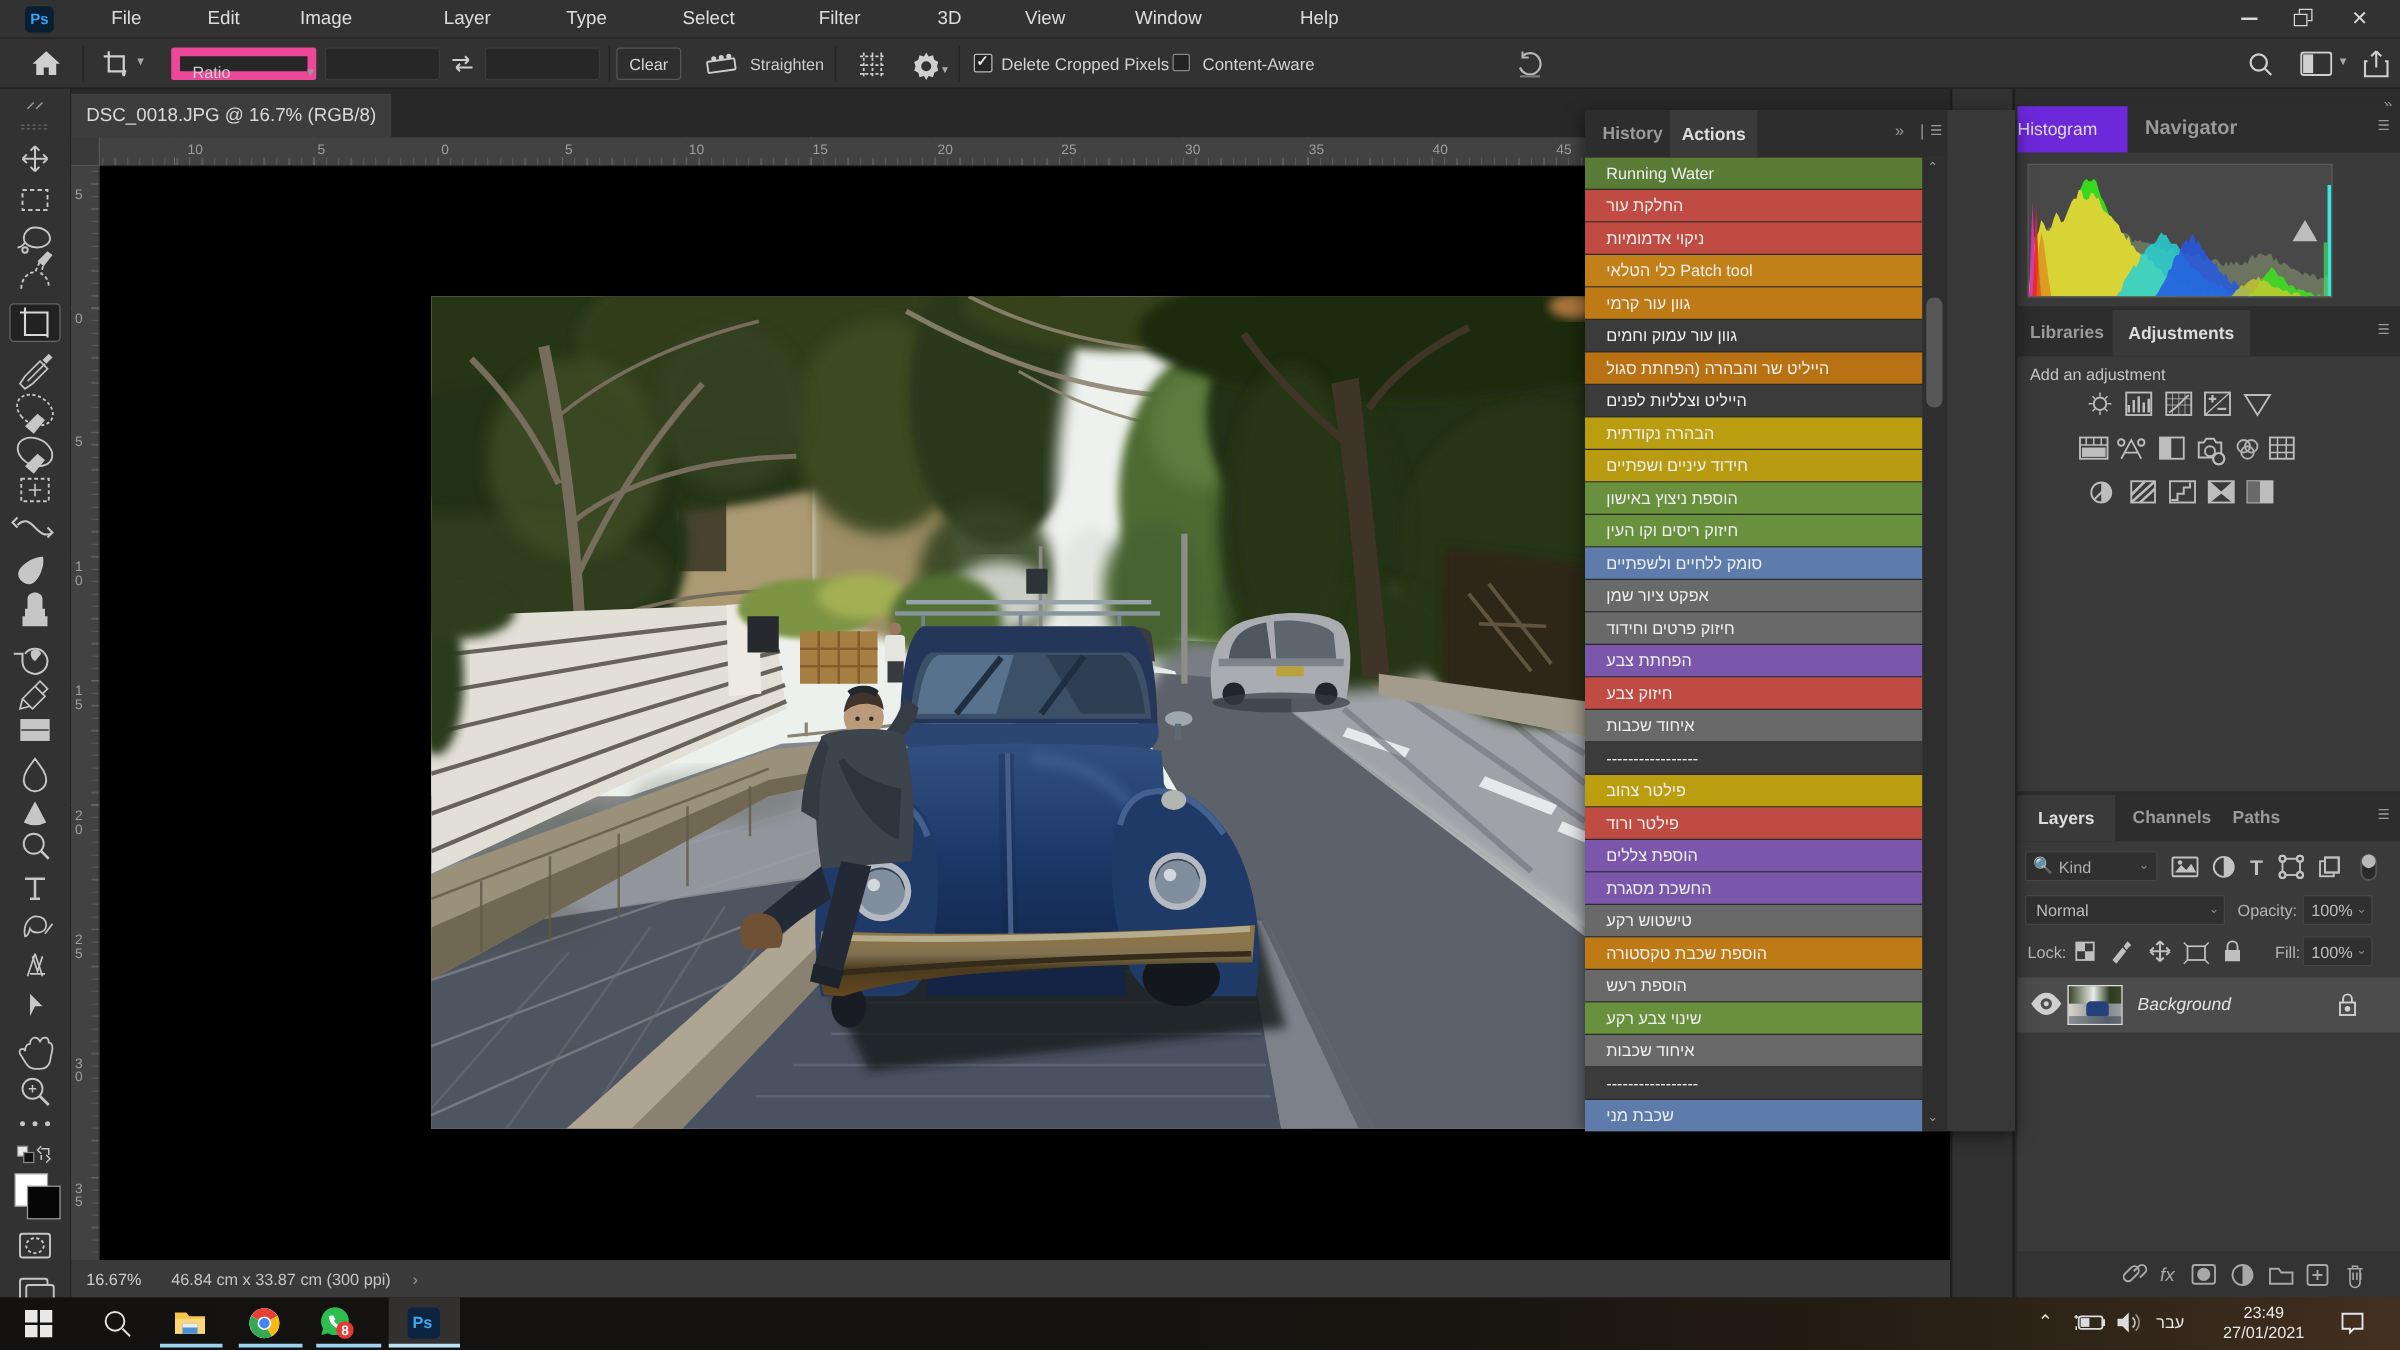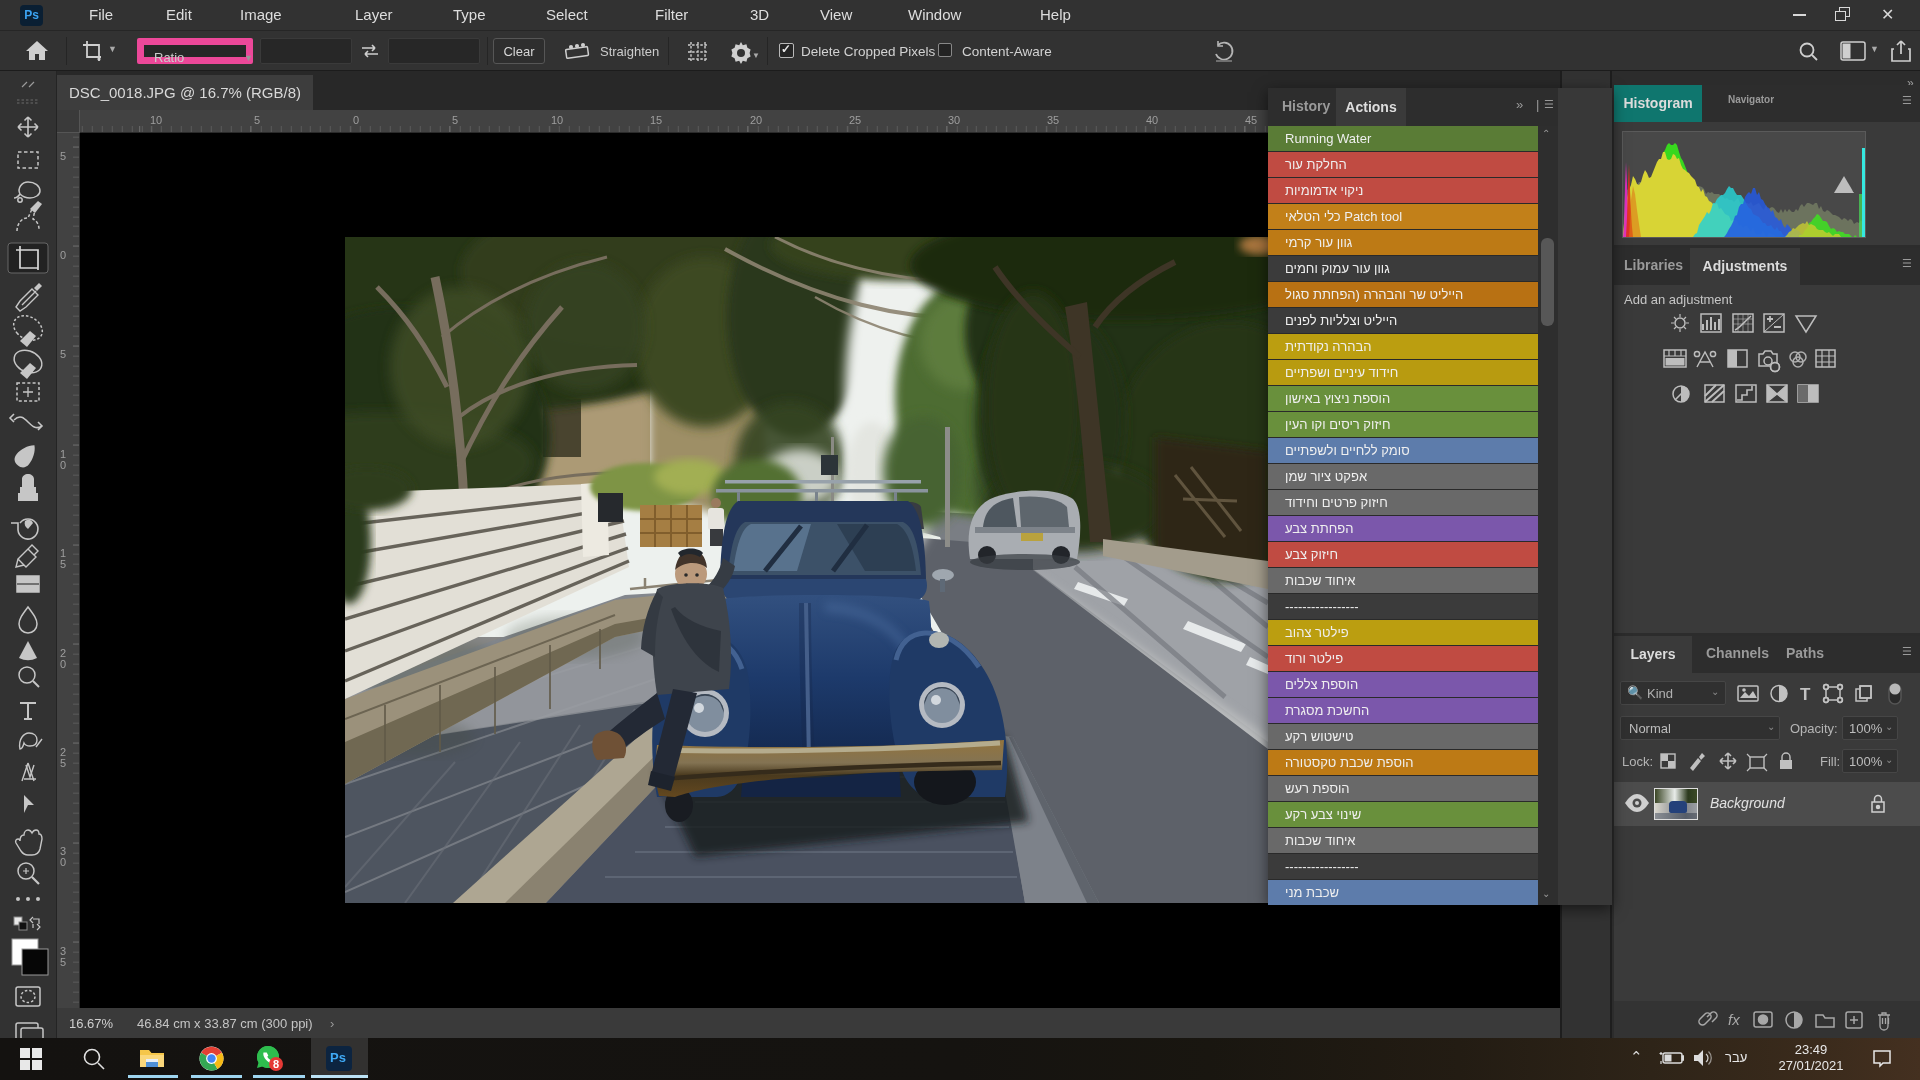--- a/index.html
+++ b/index.html
@@ -536,22 +536,22 @@
   </g>
  </svg>
 </div>
 
 <div id="rightcol">
 
   <span style="position:absolute;left:295px;top:5px;color:#9a9a9a;font-size:12px;letter-spacing:-2px;">»</span>
 
   <div style="position:absolute;left:2px;top:14px;width:308px;height:160px;background:#3a3a3a;">
     <div style="position:absolute;left:0;top:0;width:308px;height:37px;background:#2d2d2d;">
-      <div style="position:absolute;left:0px;top:0;width:88px;height:37px;background:#0f766e;color:#dcdcdc;font-weight:bold;font-size:14px;text-align:center;line-height:37px;">Histogram</div>
-      <span style="position:absolute;left:102px;top:9px;color:#9a9a9a;font-size:10px;font-weight:bold;margin-left:12px;">Navigator</span>
+      <div style="position:absolute;left:0px;top:0;width:88px;height:37px;background:#6d28d9;color:#dcdcdc;font-weight:normal;font-size:14px;text-align:left;line-height:37px;">Histogram</div>
+      <span style="position:absolute;left:102px;top:9px;color:#9a9a9a;font-size:16px;font-weight:bold;">Navigator</span>
       <span style="position:absolute;left:288px;top:9px;color:#9a9a9a;font-size:11px;">☰</span>
     </div>
     <div style="position:absolute;left:8px;top:46px;width:244px;height:107px;background:#484848;border:1px solid #5a5a5a;">
       <svg width="242" height="105" viewBox="0 0 242 105">
           <polygon points="0,105 0,103 2,62 4,58 6,57 8,54 10,47 12,47 14,53 16,50 18,50 20,55 22,51 24,52 26,49 28,50 30,46 32,48 34,49 36,46 38,46 40,45 42,42 44,47 46,46 49,45 51,44 53,50 55,48 57,50 59,52 61,52 64,54 66,52 68,55 70,54 72,57 74,58 76,54 79,55 81,57 83,62 85,60 87,61 89,60 91,62 94,62 96,62 98,64 100,65 102,67 104,66 106,68 109,68 111,70 113,68 115,66 117,71 119,72 121,72 124,71 126,72 128,70 130,74 132,73 134,72 136,71 139,76 141,78 143,73 145,78 147,76 149,75 151,76 154,80 156,81 158,77 160,81 162,77 164,80 166,77 169,80 171,80 173,77 175,79 177,74 179,72 181,75 184,71 186,71 188,72 190,73 192,71 194,71 196,77 198,74 200,79 202,80 204,78 206,79 208,81 210,83 212,83 214,84 216,85 219,88 221,86 223,87 225,89 227,87 229,88 231,92 234,90 236,91 238,88 240,91 242,92 242,105" fill="#6c735e"></polygon>
           <polygon points="24,105 24,105 26,86 28,73 30,63 32,49 34,45 36,36 38,30 40,21 42,18 44,13 46,11 48,13 50,13 52,11 54,13 56,20 58,26 60,29 62,34 64,39 66,44 68,51 70,54 72,59 74,66 76,65 78,72 80,77 82,79 84,82 86,89 88,88 90,90 92,94 94,97 96,95 98,97 100,98 102,102 104,100 106,104 108,100 110,102 112,104 114,106 116,104 118,103 120,105 120,105" fill="#38d81e"></polygon>
           <polygon points="0,105 0,103 2,80 4,66 6,58 8,53 10,44 12,47 14,52 16,53 18,50 20,43 22,38 24,41 26,46 28,45 30,40 32,35 34,30 36,27 38,27 40,20 42,20 44,27 46,28 48,27 50,22 52,23 54,27 56,26 58,33 60,37 62,38 64,40 66,41 68,44 70,46 72,48 74,54 76,55 78,60 80,57 82,64 84,65 86,69 88,70 90,72 92,72 94,71 96,77 98,76 100,79 102,82 104,83 106,84 108,89 110,88 112,88 114,89 116,94 118,93 120,96 122,94 124,94 126,97 128,100 130,96 132,101 134,103 136,102 138,103 140,99 142,103 144,105 146,101 148,102 151,103 153,105 155,105 155,105" fill="#d8d435"></polygon>
           <polygon points="70,105 70,105 72,102 74,101 76,93 78,90 80,87 82,84 84,80 86,82 88,78 90,71 92,71 94,67 96,65 98,63 100,63 102,61 104,57 106,54 108,56 110,56 112,60 114,63 116,63 118,63 120,66 122,69 124,73 126,76 128,77 130,82 132,83 134,84 136,85 138,88 140,91 142,91 144,94 146,94 148,93 150,96 152,98 154,95 156,99 158,99 160,103 162,104 164,101 166,105 168,105 170,102 172,104 174,102 176,107 178,105 178,105" opacity="0.85" fill="#28d0d4"></polygon>
           <polygon points="100,105 100,106 102,104 104,101 106,97 108,94 110,90 112,84 114,83 116,75 118,72 120,72 122,65 124,62 126,60 128,62 130,56 132,56 134,63 136,60 138,67 140,68 142,72 144,75 146,76 148,80 150,78 152,85 154,86 156,89 158,87 160,93 162,96 164,92 166,94 168,97 170,100 172,97 174,98 176,99 178,102 180,104 182,102 184,103 186,103 188,103 190,104 192,105 192,105" opacity="0.85" fill="#2559e2"></polygon>
           <polygon points="176,105 176,103 178,103 180,102 182,98 184,96 186,91 188,90 190,87 192,85 194,82 196,83 198,86 200,89 202,89 204,90 206,94 208,97 210,96 212,97 214,100 216,99 218,100 220,100 222,102 224,102 226,102 228,104 230,106 232,103 234,105 236,105 236,105" opacity="0.9" fill="#40dc24"></polygon>

